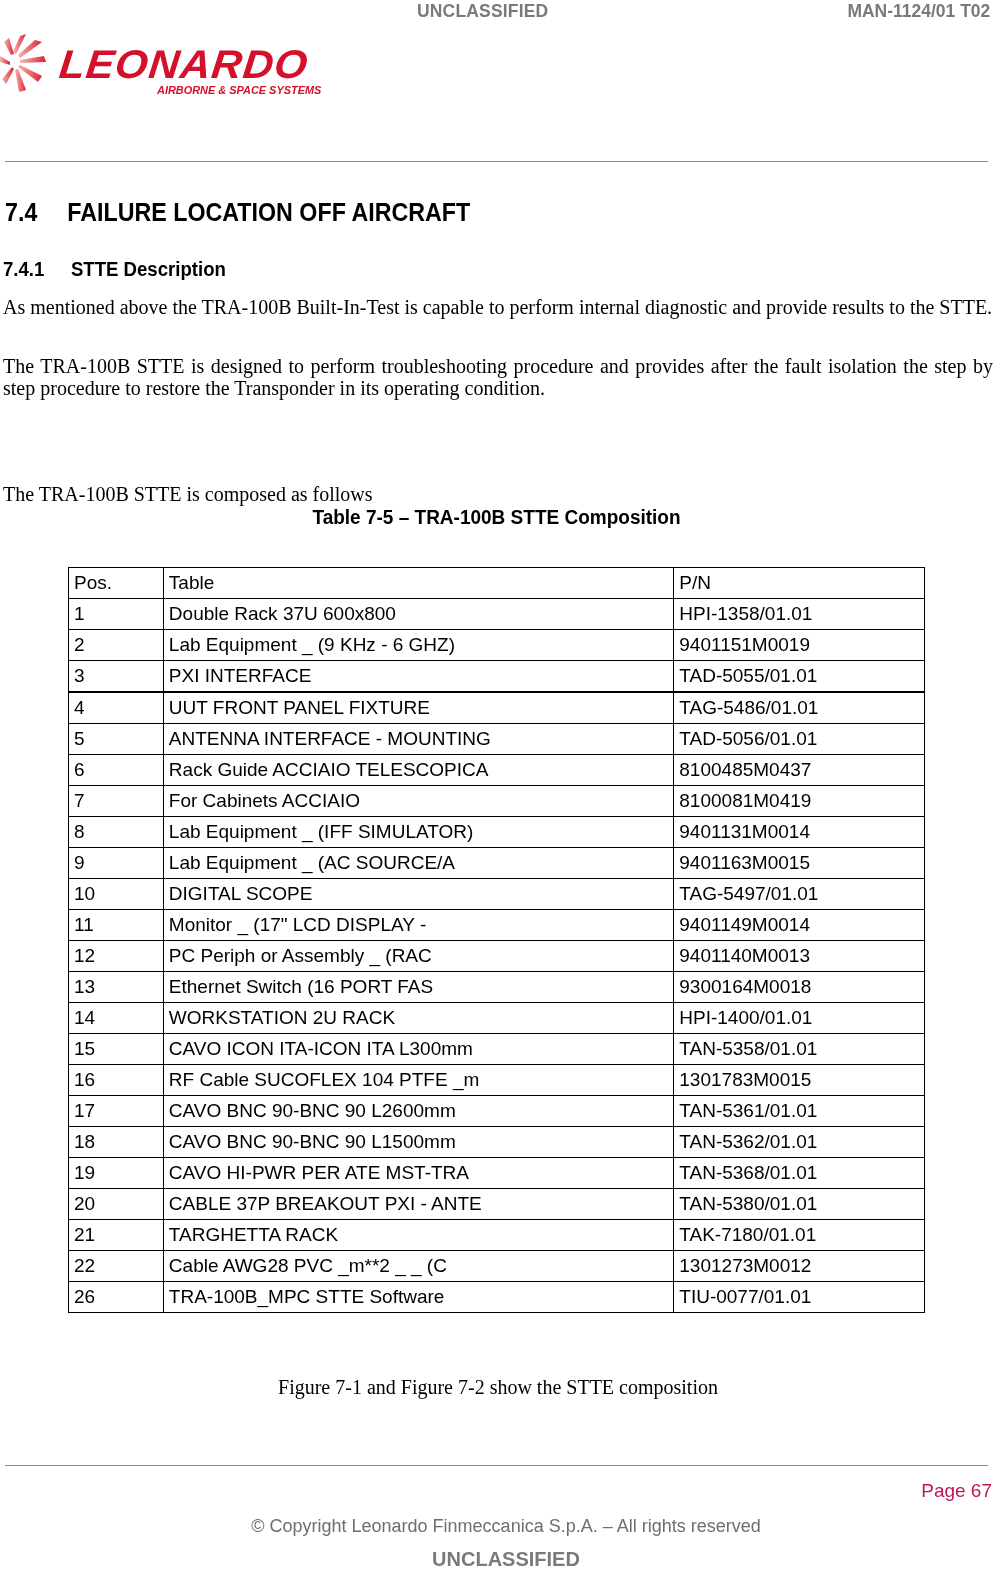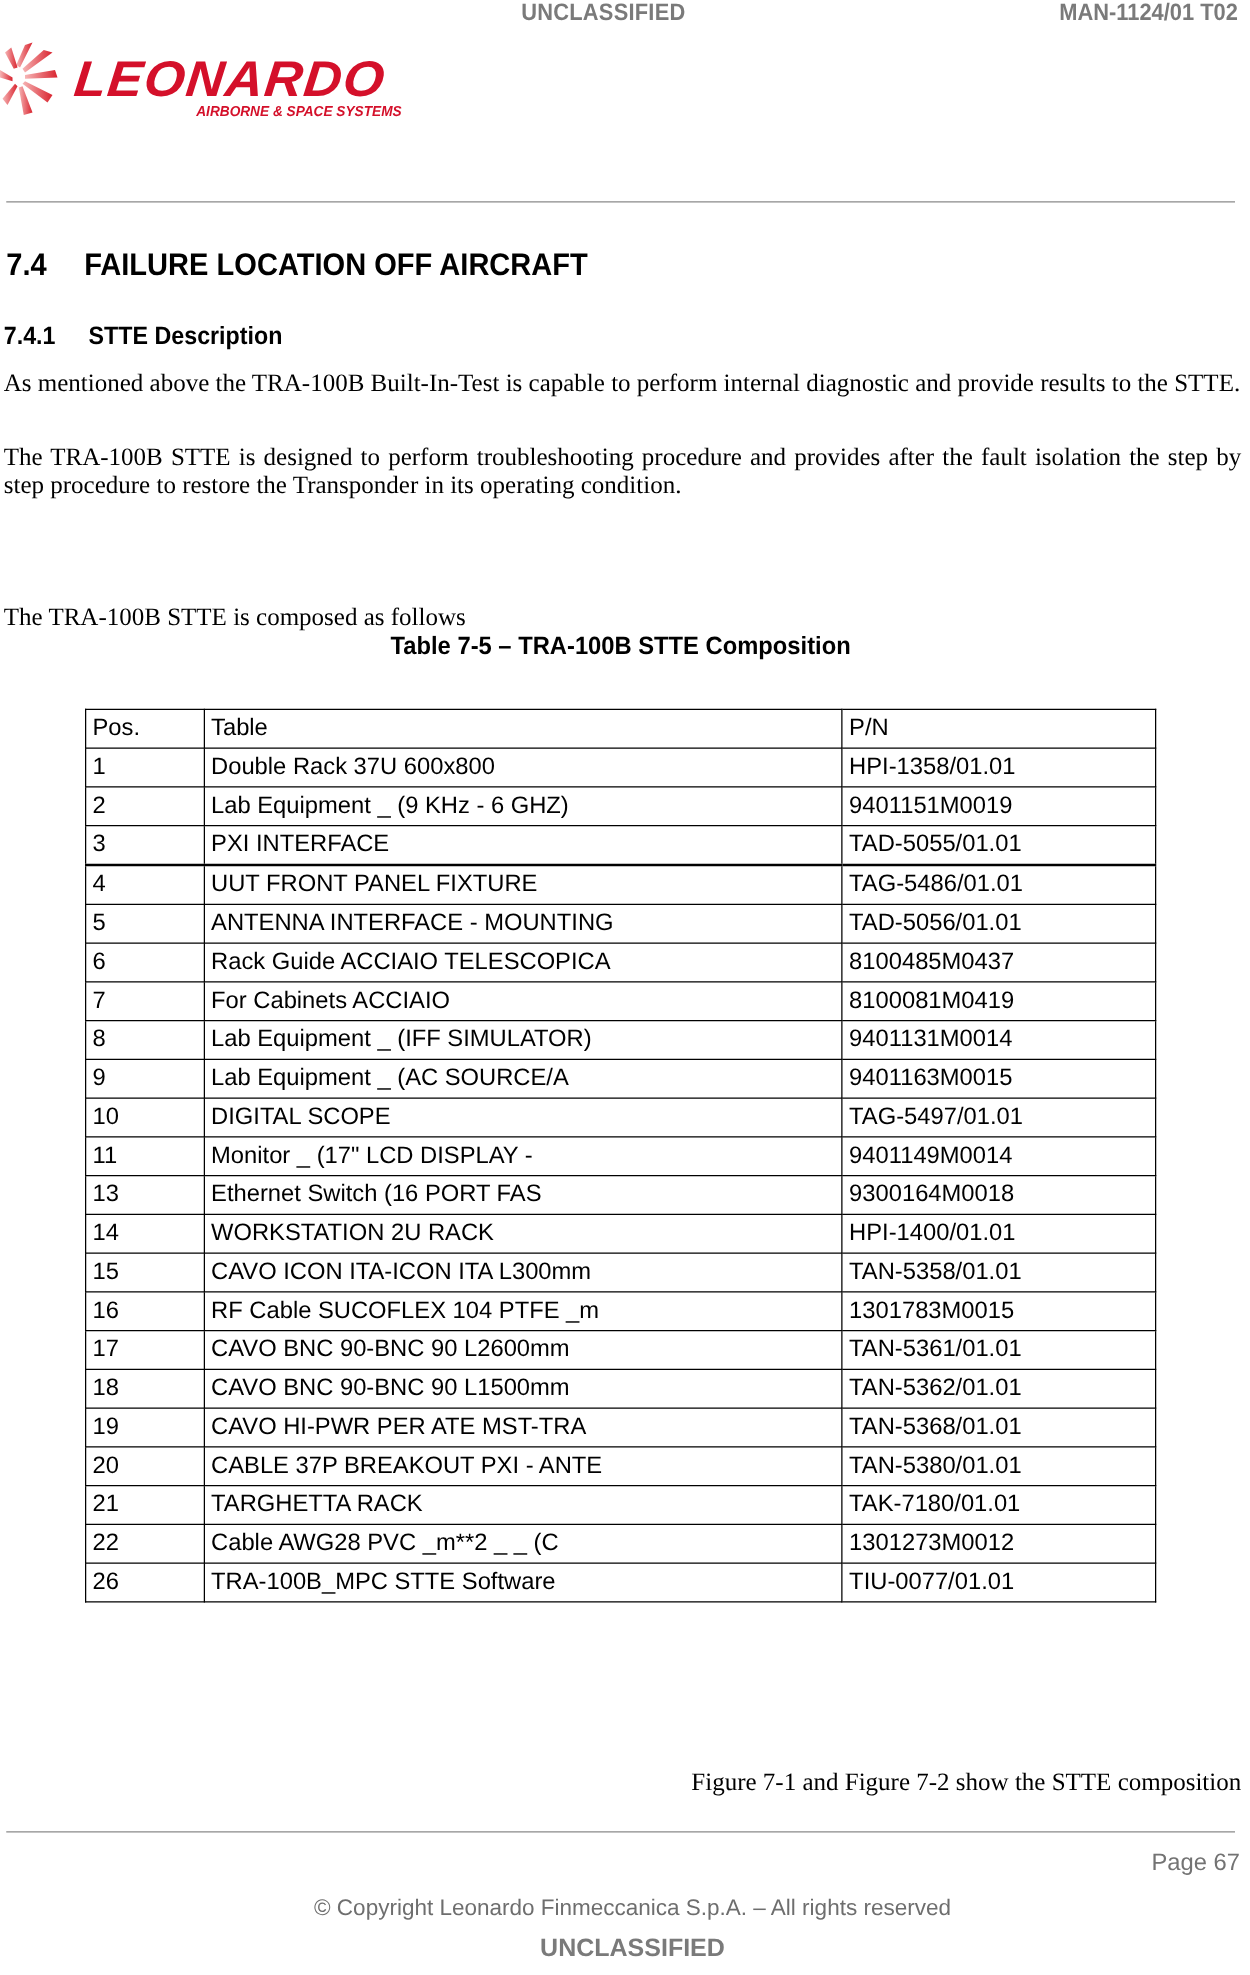--- a/index.html
+++ b/index.html
@@ -60,23 +60,23 @@
       border-collapse: collapse; font-size: 19px;
     }
     table.comp td, table.comp th {
       border: 1px solid #000; padding: 0 0 0 5px; height: 30px;
       text-align: left; font-weight: normal; vertical-align: middle; white-space: nowrap;
     }
     table.comp tr.thick-top td { border-top: 2px solid #000; }
     table.comp col.c1 { width: 95px; }
     table.comp col.c2 { width: 511px; }
     table.comp col.c3 { width: 251px; }
-    .para.p4 { top: 1376px; text-align: right; margin-top: 39px; }
+    .para.p4 { top: 1376px; text-align: center; }
     .page-num {
-      position: absolute; right: 8px; top: 1480px; font-size: 19px; color: #737373;
+      position: absolute; right: 8px; top: 1480px; font-size: 19px; color: #be185d;
     }
     .copyright {
       position: absolute; left: 0; width: 1012px; top: 1516px; text-align: center;
       font-size: 18px; color: #6e6e6e;
     }
     .ftr-class {
       position: absolute; left: 0; width: 1012px; top: 1548px; text-align: center;
       font-size: 20px; font-weight: bold; color: #7a7a7a;
     }
   </style>
@@ -188,20 +188,25 @@
         <td>10</td>
         <td>DIGITAL SCOPE</td>
         <td>TAG-5497/01.01</td>
       </tr>
     <tr>
         <td>11</td>
         <td>Monitor _  (17" LCD DISPLAY -</td>
         <td>9401149M0014</td>
       </tr>
     <tr>
+        <td>12</td>
+        <td>PC Periph or Assembly _  (RAC</td>
+        <td>9401140M0013</td>
+      </tr>
+    <tr>
         <td>13</td>
         <td>Ethernet Switch  (16 PORT FAS</td>
         <td>9300164M0018</td>
       </tr>
     <tr>
         <td>14</td>
         <td>WORKSTATION 2U RACK</td>
         <td>HPI-1400/01.01</td>
       </tr>
     <tr>

